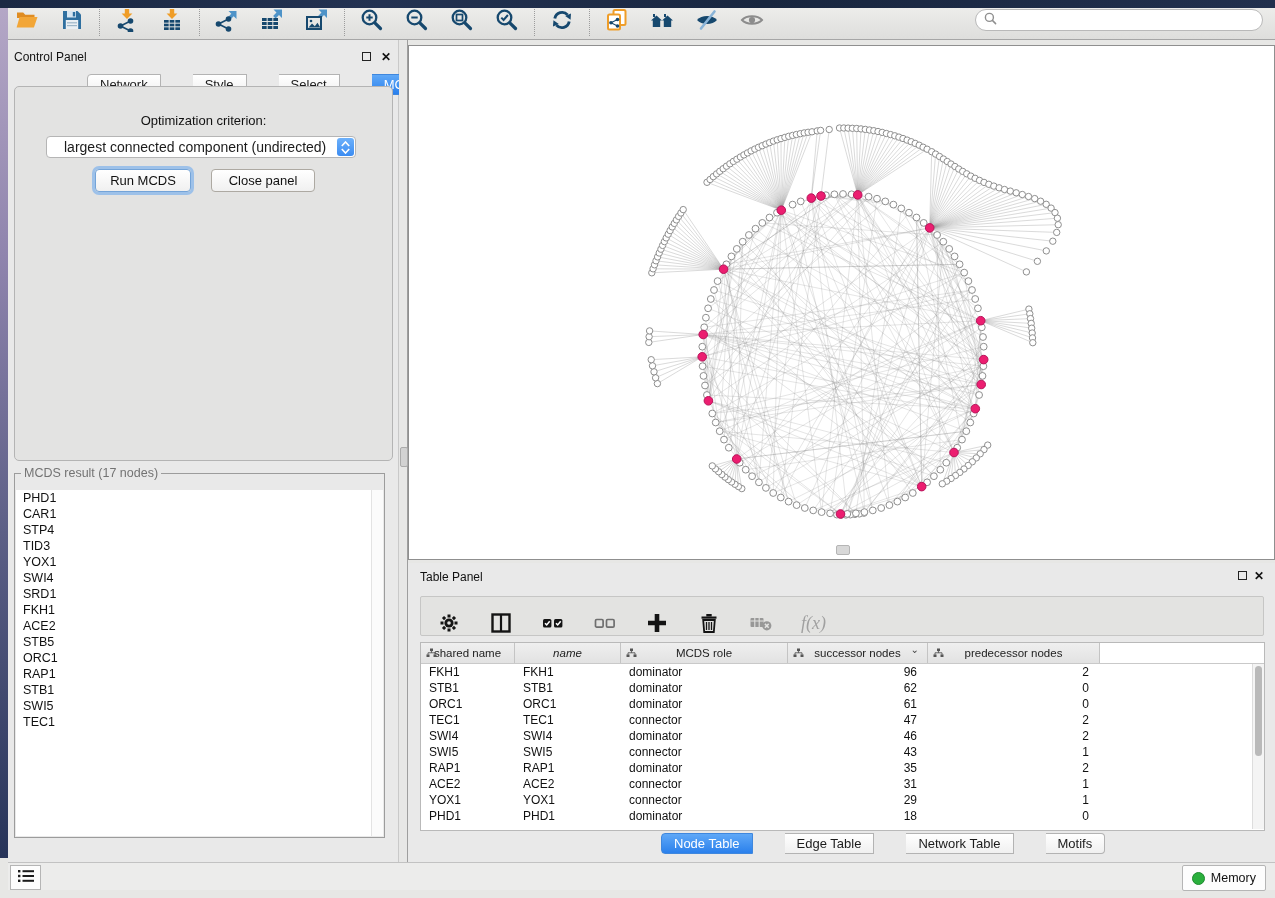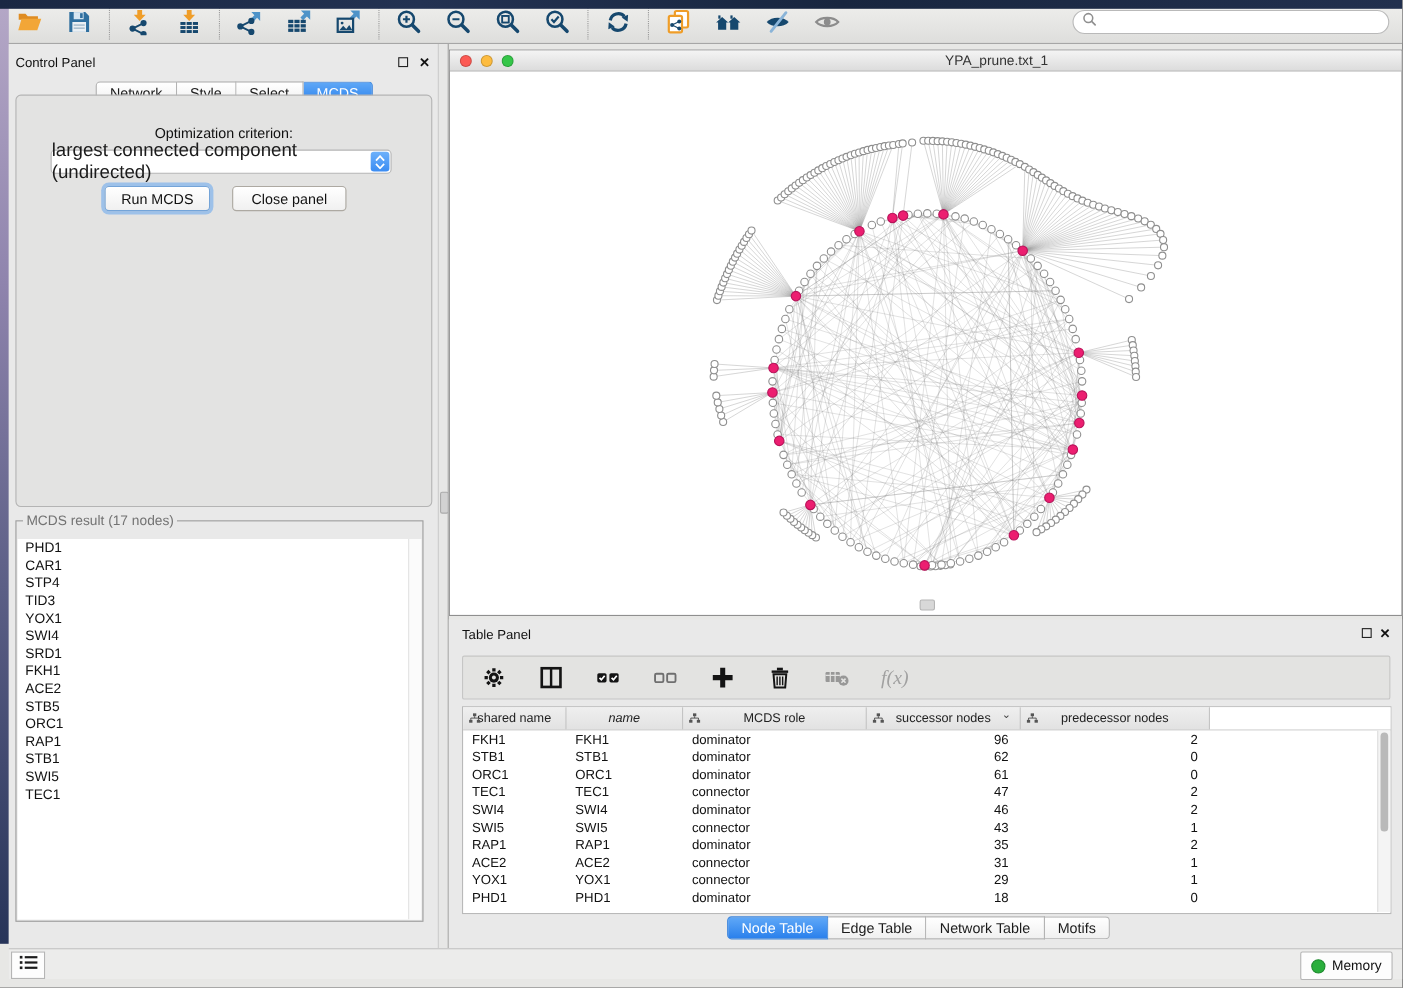--- a/index.html
+++ b/index.html
@@ -18,31 +18,31 @@
   #tb-search input{border:none;outline:none;flex:1;font-size:12px;background:transparent;margin-left:4px;
                    font-family:"Liberation Sans",sans-serif;}
   
   #wp-left{left:0;top:40;width:8px;height:858px;background:linear-gradient(#b5a8c7,#8f84ad 30%,#5c5f86 62%,#273459 100%);}
   #wp-bottom{left:0;top:890;width:1275px;height:8px;background:linear-gradient(90deg,#1a2843,#233252 30%,#18263f 60%,#22304e);}
   
   #control-panel{left:8px;top:40px;width:391px;height:822px;background:#e9e9e9;box-sizing:border-box;border-right:1px solid #c9c9c9;}
   .panel-title{position:absolute;left:6px;top:10px;font-size:12px;color:#111;}
   .float-btn{position:absolute;width:9px;height:9px;border:1.4px solid #222;background:transparent;box-sizing:border-box;}
   .close-btn{position:absolute;font-size:12px;font-weight:bold;color:#111;line-height:10px;}
-  .seg{display:flex;position:absolute;}
+  .seg{display:flex;position:absolute;gap:32px;}
   .seg-btn{height:21px;background:linear-gradient(#ffffff,#f0f0f0);border:1px solid #b3b3b3;border-left-width:0;
            font-size:13px;color:#1b1b1b;padding:0 12px;cursor:default;font-family:"Liberation Sans",sans-serif;}
   .seg-btn:first-child{border-left-width:1px;border-radius:4px 0 0 4px;}
   .seg-btn:last-child{border-radius:0 4px 4px 0;}
   .seg-btn.active{background:linear-gradient(#5fa8f7,#2a80ec);color:#fff;border-color:#3f87dd;}
   #cp-card{position:absolute;left:6px;top:46px;width:379px;height:375px;background:#e3e3e2;
            border:1px solid #b4b4b4;border-radius:5px;box-sizing:border-box;}
   #opt-label{position:absolute;left:0;top:26px;width:100%;text-align:center;font-size:13px;color:#111;}
   #criterion-select{position:absolute;left:31px;top:49px;width:310px;height:22px;background:#fff;border:1px solid #b5b5b5;
-                    border-radius:4px;box-sizing:border-box;font-size:17px;display:flex;align-items:center;padding-left:0;}
+                    border-radius:4px;box-sizing:border-box;font-size:14px;display:flex;align-items:center;padding-left:17px;}
   #criterion-stepper{position:absolute;right:1px;top:1px;width:17px;height:18px;border-radius:3px;
                      background:linear-gradient(#6db1fb,#3b8cf2);display:flex;flex-direction:column;align-items:center;justify-content:center;gap:1px;}
   .btn{position:absolute;height:23px;background:linear-gradient(#ffffff,#f0f0f0);border:1px solid #ada9a2;border-radius:4px;
        font-size:13px;color:#111;font-family:"Liberation Sans",sans-serif;}
   .btn.focus{box-shadow:0 0 0 3px rgba(110,170,238,.6);border-color:#74a4d8;}
   #mcds-fieldset{position:absolute;left:6px;top:426px;width:371px;height:372px;border:1px solid #9c9c9c;
                  box-sizing:border-box;margin:0;padding:0;}
   #mcds-fieldset legend{font-size:12.5px;margin-left:6px;padding:0 3px;color:#737373;}
   #mcds-listbox{position:absolute;left:1px;right:1px;top:10px;bottom:1px;background:#fff;overflow:hidden;}
   .mcds-item{height:16px;line-height:16px;padding-left:7px;font-size:12.5px;color:#111;}
@@ -54,21 +54,21 @@
   #net-window{left:408px;top:45px;width:867px;height:515px;background:#fff;border:1px solid #8f8f8f;box-sizing:border-box;}
   #net-titlebar{position:absolute;left:0;top:0;right:0;height:18px;background:linear-gradient(#f4f4f4,#dcdcdc);
                 border-bottom:1px solid #b2b2b2;}
   .traffic{position:absolute;top:3.5px;width:11px;height:11px;border-radius:50%;box-sizing:border-box;}
   #net-title{position:absolute;left:427px;top:2px;width:140px;text-align:center;font-size:12.5px;color:#333;}
   #net-svg{position:absolute;left:1px;top:18px;}
   #net-grip{position:absolute;left:427px;bottom:4px;width:12px;height:8px;background:#d8d8d8;border:1px solid #b5b5b5;border-radius:2px;}
   
   #table-panel{left:408px;top:563px;width:867px;height:299px;background:#e9e9e9;}
   #tp-toolbar{position:absolute;left:12px;top:33px;width:844px;height:40px;background:#e3e3e1;border:1px solid #c6c6c5;
-              border-radius:2px;box-sizing:border-box;display:flex;align-items:center;gap:28px;padding-left:16px;}
+              border-radius:2px;box-sizing:border-box;display:flex;align-items:flex-end;gap:28px;padding-left:16px;}
   .tt-icon{width:24px;height:24px;}
   .tt-icon.fx{width:34px;font-family:"Liberation Serif",serif;font-style:italic;font-size:18px;color:#9a9a9a;line-height:24px;}
   #tbl{position:absolute;left:12px;top:79px;width:845px;height:189px;background:#fff;border:1px solid #b9b9b9;box-sizing:border-box;}
   #tbl-header{display:flex;height:20px;background:linear-gradient(#efefef,#e2e2e2);border-bottom:1px solid #c9c9c9;}
   .th{position:relative;display:flex;align-items:center;justify-content:center;font-size:11.5px;color:#222;
       border-right:1px solid #c4c4c4;box-sizing:border-box;}
   .th .sortglyph{position:absolute;left:5px;top:5px;}
   .th .chev{position:absolute;right:8px;top:1px;font-size:10px;color:#444;}
   .th.filler{border-right:none;background:#fff;}
   .tr{display:flex;height:16px;}
@@ -318,26 +318,20 @@
         <div id="mcds-scroll"></div>
       </div>
     </fieldset>
   </div>
 
   <div id="v-split" class="abs">
     <div id="v-split-handle"></div>
   </div>
 
   <div id="net-window" class="abs">
-    <div id="net-titlebar">
-      <span class="traffic" id="tl-red" style="left: 9px; background: rgb(252, 90, 84); border: 1px solid rgba(0, 0, 0, 0.18);"></span>
-      <span class="traffic" id="tl-yellow" style="left: 28px; background: rgb(253, 188, 64); border: 1px solid rgba(0, 0, 0, 0.18);"></span>
-      <span class="traffic" id="tl-green" style="left: 47px; background: rgb(53, 198, 73); border: 1px solid rgba(0, 0, 0, 0.18);"></span>
-      <span id="net-title">YPA_prune.txt_1</span>
-    </div>
     <svg id="net-svg" width="865" height="494" viewBox="0 0 865 494">
         <line x1="371.3" y1="146.2" x2="297.0" y2="118.3" stroke="#838383" stroke-opacity="0.5" stroke-width="0.6"></line>
         <line x1="371.3" y1="146.2" x2="300.1" y2="115.5" stroke="#838383" stroke-opacity="0.5" stroke-width="0.6"></line>
         <line x1="371.3" y1="146.2" x2="303.3" y2="112.6" stroke="#838383" stroke-opacity="0.5" stroke-width="0.6"></line>
         <line x1="371.3" y1="146.2" x2="306.6" y2="109.9" stroke="#838383" stroke-opacity="0.5" stroke-width="0.6"></line>
         <line x1="371.3" y1="146.2" x2="309.8" y2="107.3" stroke="#838383" stroke-opacity="0.5" stroke-width="0.6"></line>
         <line x1="371.3" y1="146.2" x2="313.2" y2="104.7" stroke="#838383" stroke-opacity="0.5" stroke-width="0.6"></line>
         <line x1="371.3" y1="146.2" x2="316.5" y2="102.2" stroke="#838383" stroke-opacity="0.5" stroke-width="0.6"></line>
         <line x1="371.3" y1="146.2" x2="319.9" y2="99.8" stroke="#838383" stroke-opacity="0.5" stroke-width="0.6"></line>
         <line x1="371.3" y1="146.2" x2="323.4" y2="97.4" stroke="#838383" stroke-opacity="0.5" stroke-width="0.6"></line>

